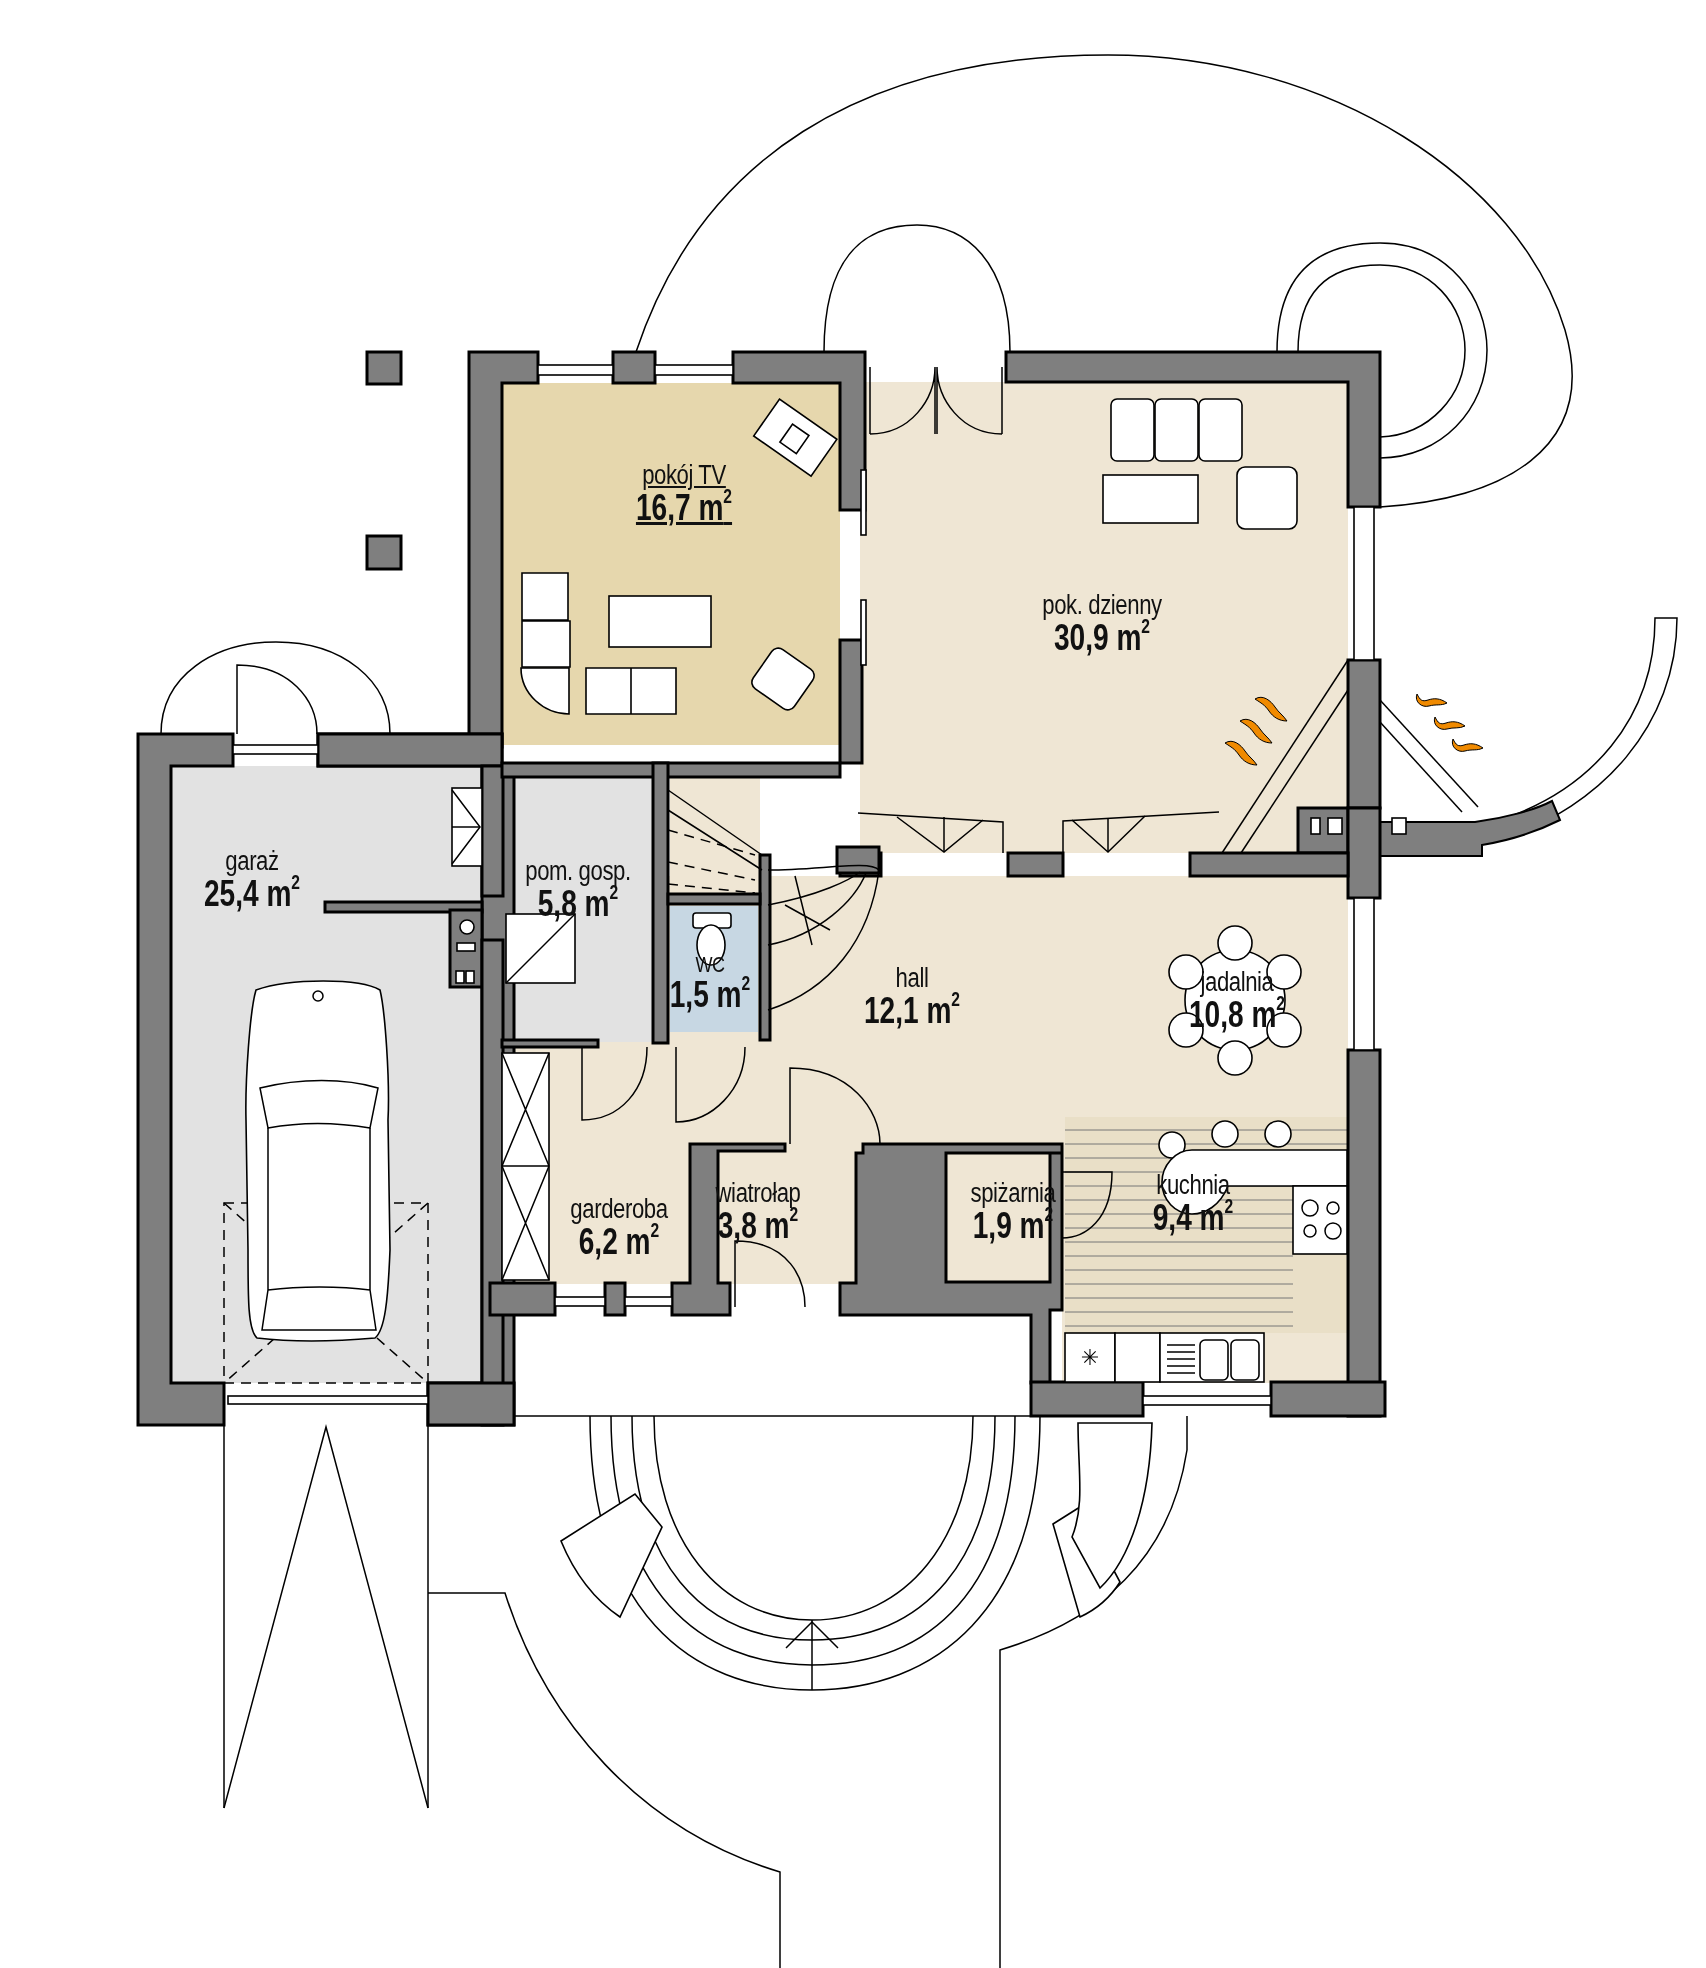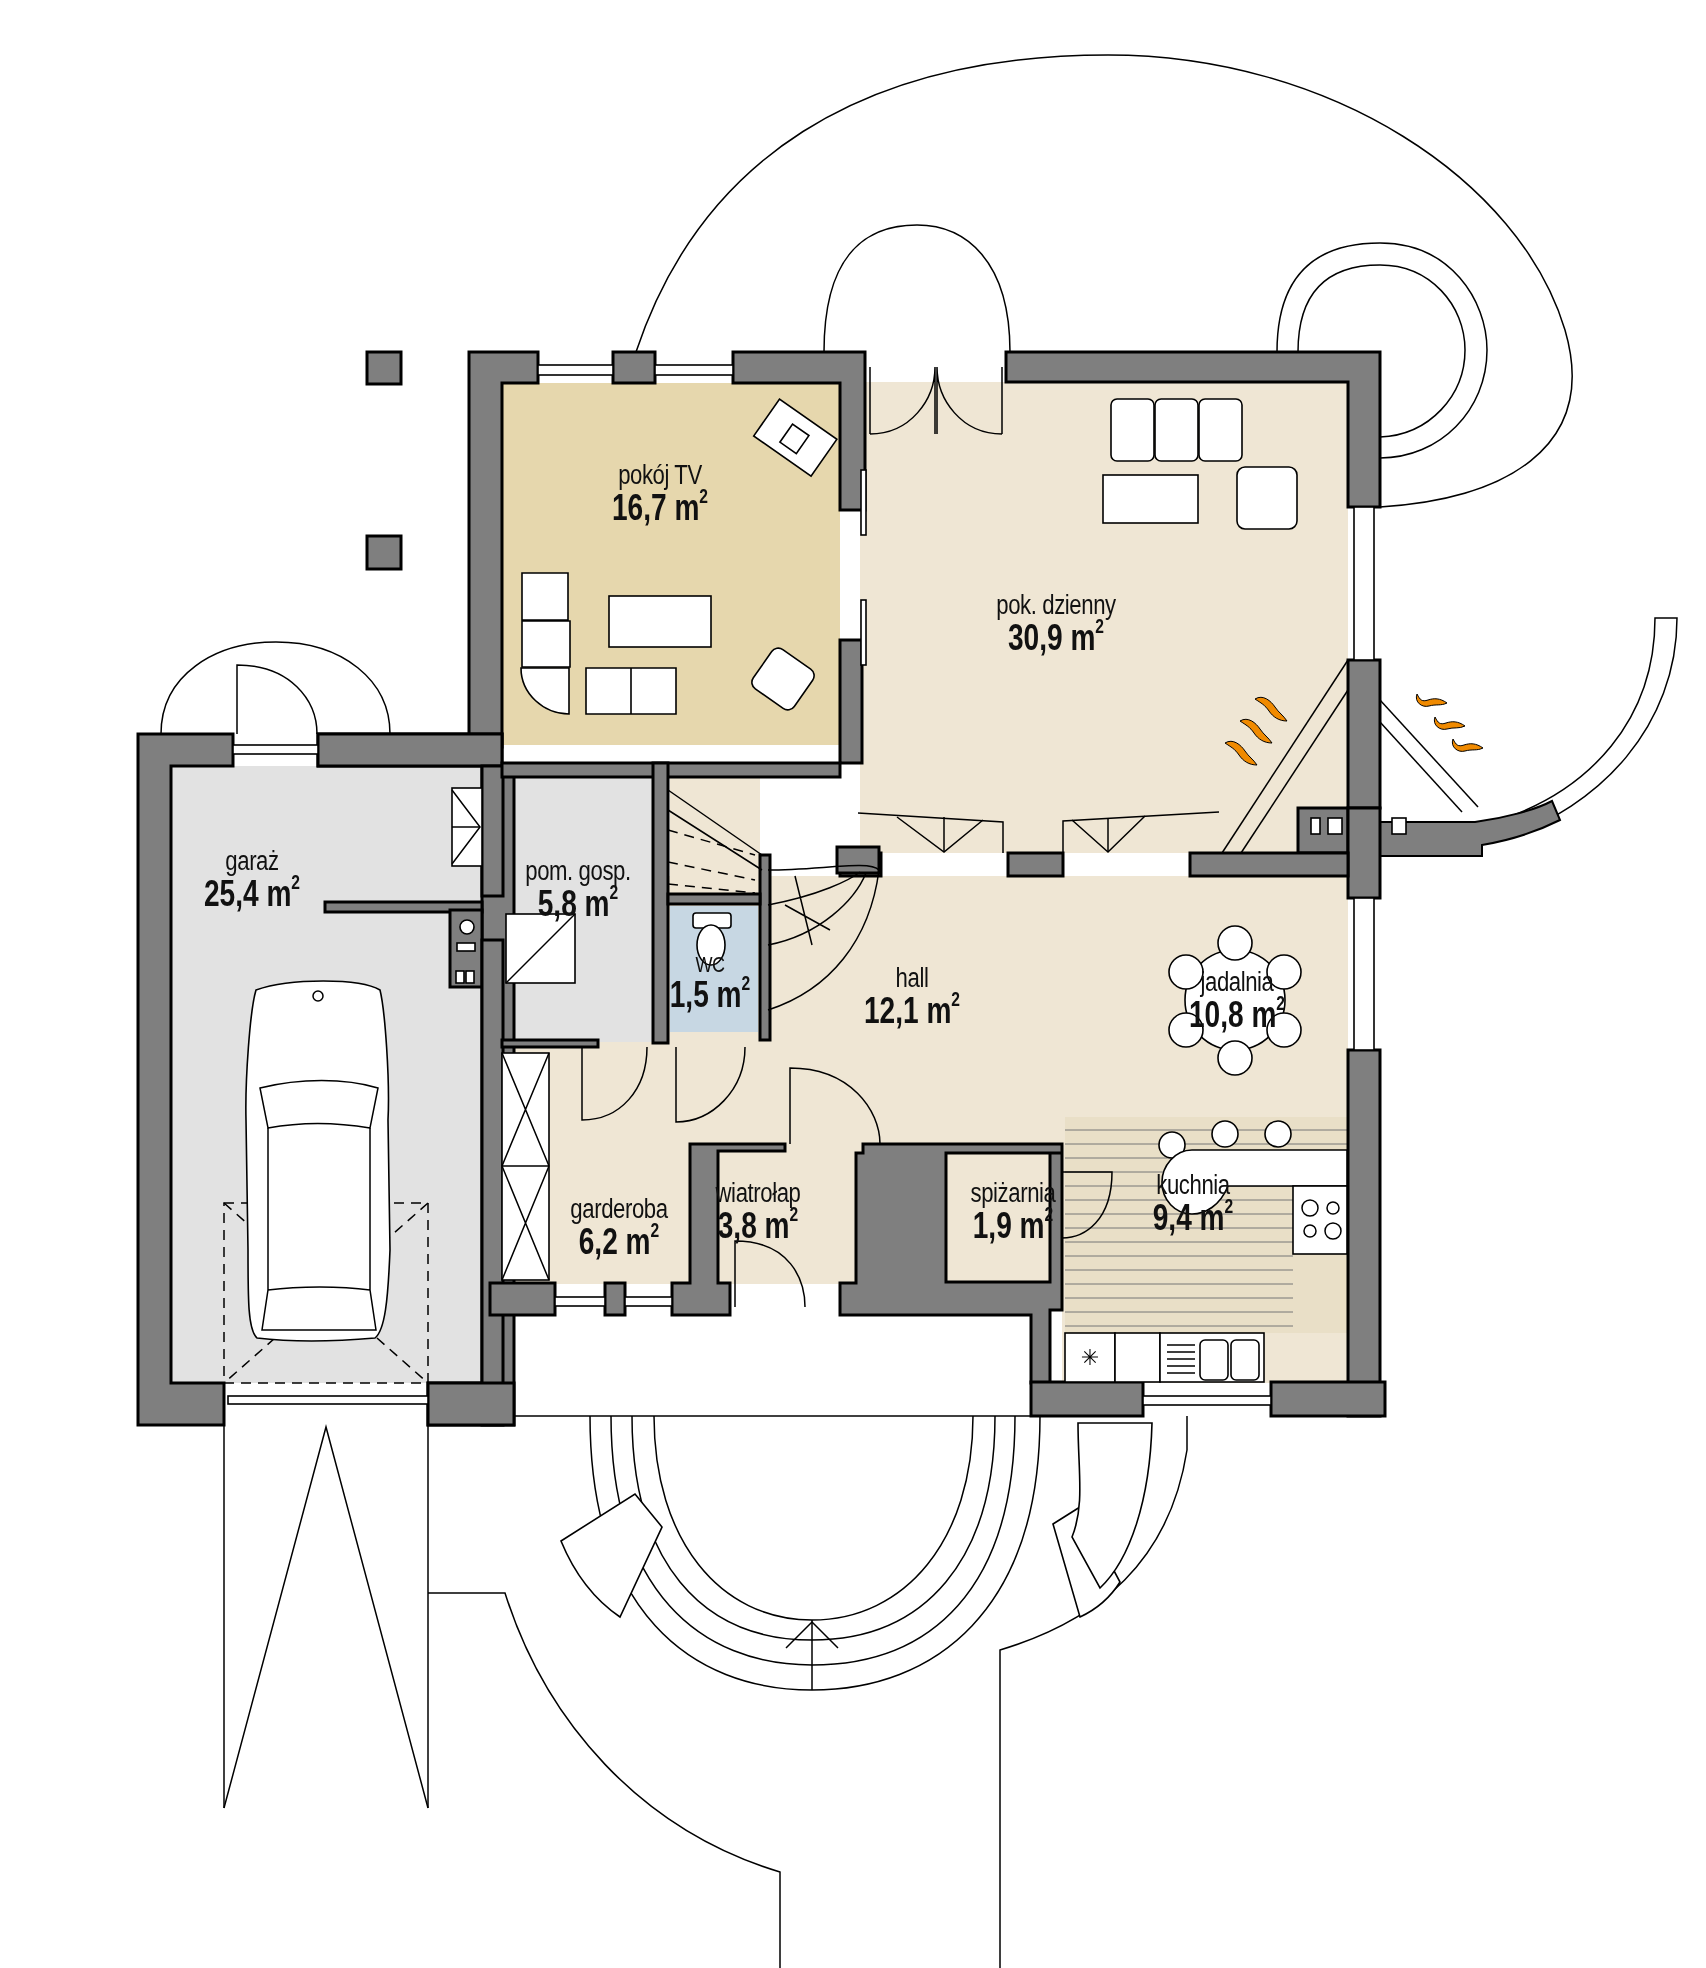--- a/index.html
+++ b/index.html
@@ -235,25 +235,25 @@
       <path d="M1435,717 c-3,8 5,14 12,12 c7,-2 12,0 18,-3 c-7,-5 -13,-5 -19,-3 c-6,2 -8,0 -11,-6 z"></path>
       <path d="M1453,739 c-3,8 5,14 12,12 c7,-2 12,0 18,-3 c-7,-5 -13,-5 -19,-3 c-6,2 -8,0 -11,-6 z"></path>
     </g>
 
     <rect class="furn" x="1311" y="818" width="9" height="16"></rect>
     <rect class="furn" x="1328" y="818" width="14" height="16"></rect>
     <rect class="furn" x="1392" y="818" width="14" height="16"></rect>
   </g>
 </svg>
 
-<div class="label" style="left:660px;top:460px;">
+<div class="label" style="left:684px;top:460px;text-decoration:underline;">
   <span class="room-name">pokój TV</span>
   <span class="room-area"><span>16,7 m</span><sup>2</sup></span>
 </div>
-<div class="label" style="left:1056px;top:590px;">
+<div class="label" style="left:1102px;top:590px;">
   <span class="room-name">pok. dzienny</span>
   <span class="room-area"><span>30,9 m</span><sup>2</sup></span>
 </div>
 <div class="label" style="left:252px;top:846px;text-align:center;">
   <span class="room-name">garaż</span>
   <span class="room-area"><span>25,4 m</span><sup>2</sup></span>
 </div>
 <div class="label" style="left:578px;top:856px;">
   <span class="room-name">pom. gosp.</span>
   <span class="room-area"><span>5,8 m</span><sup>2</sup></span>

